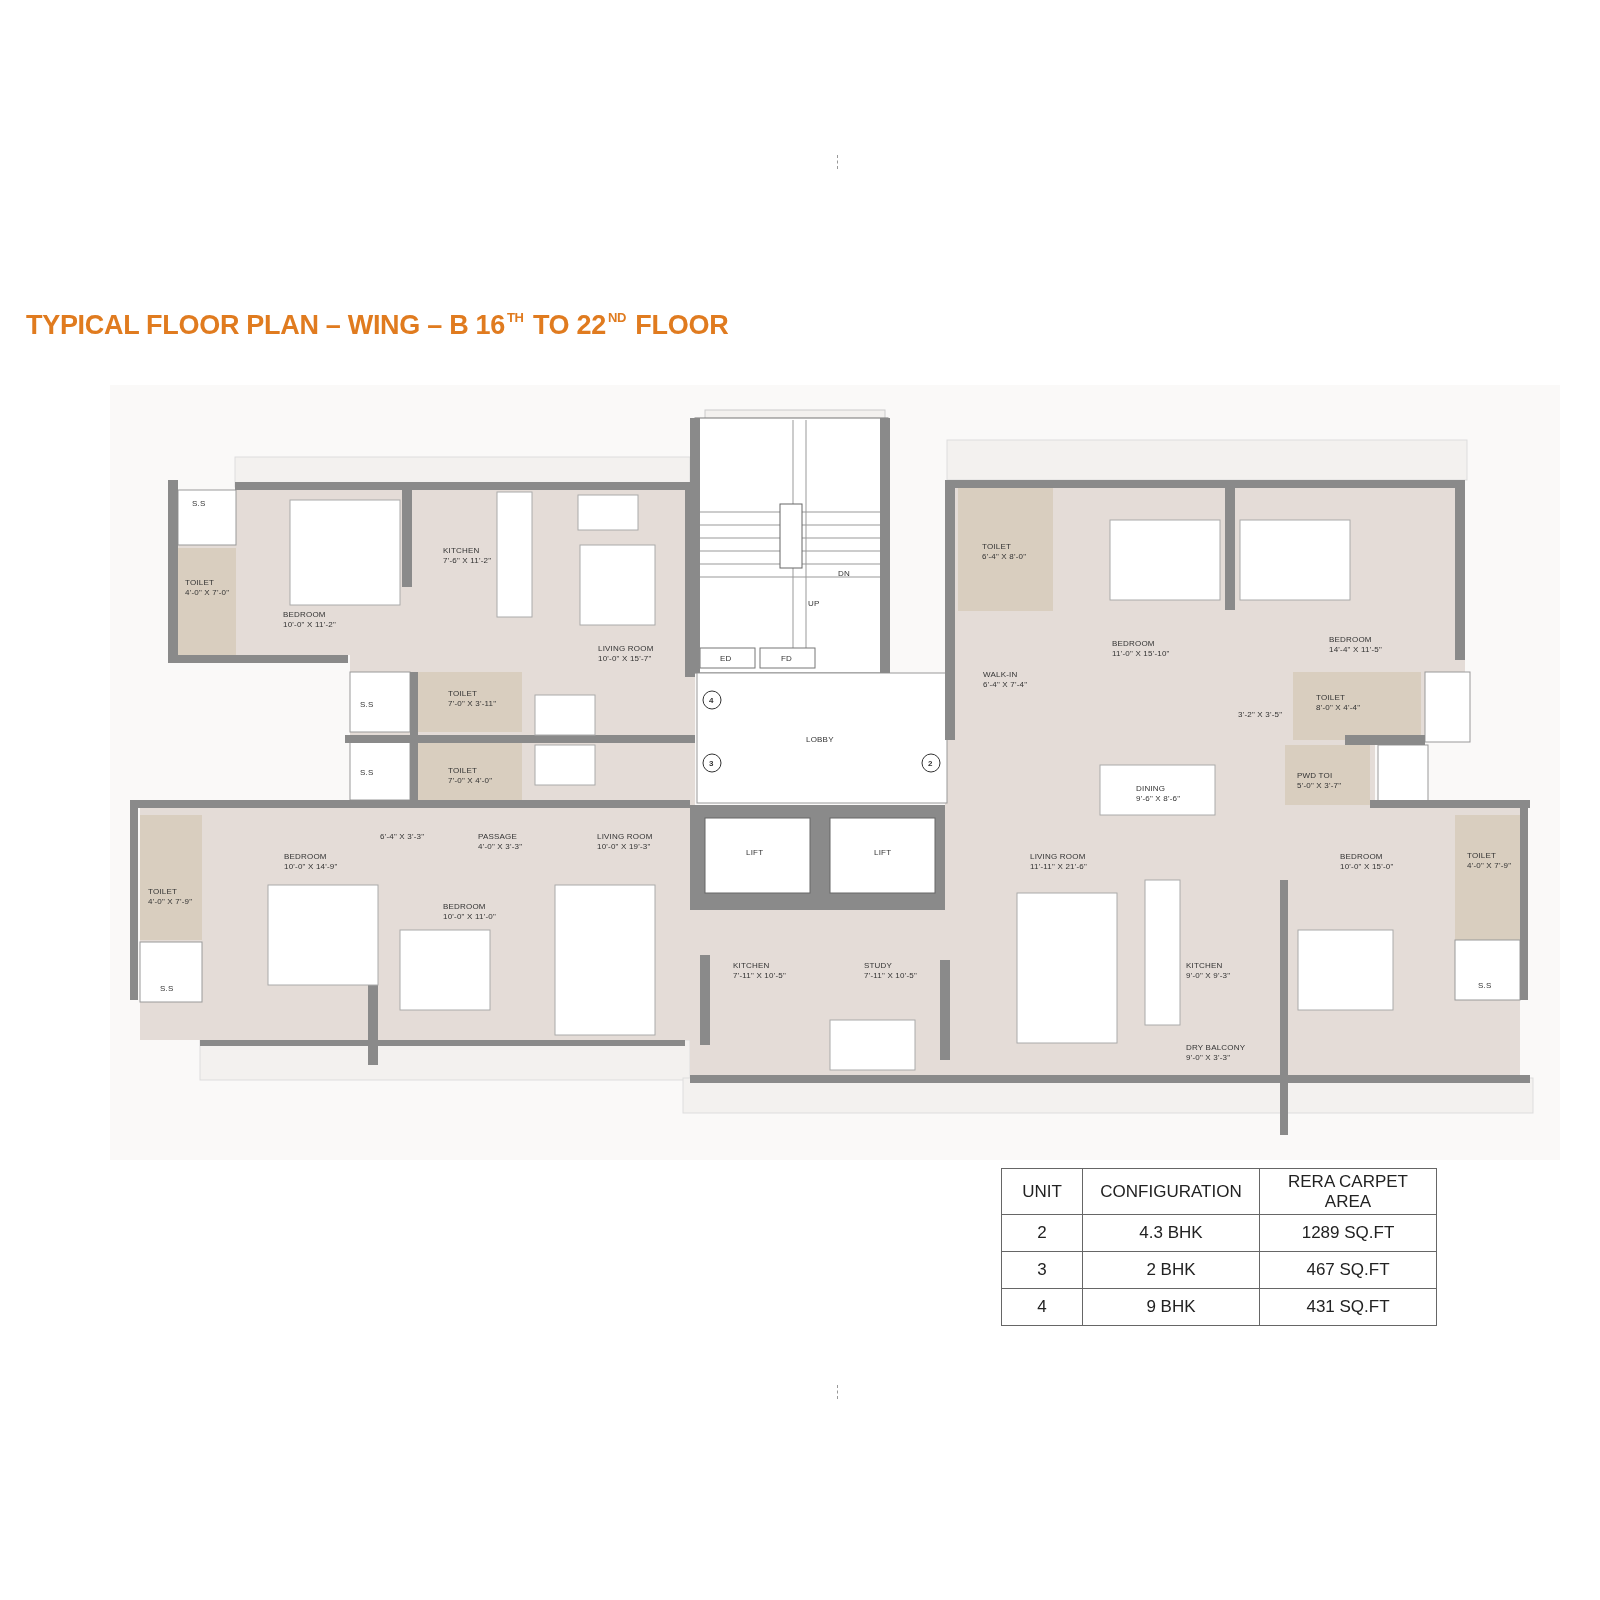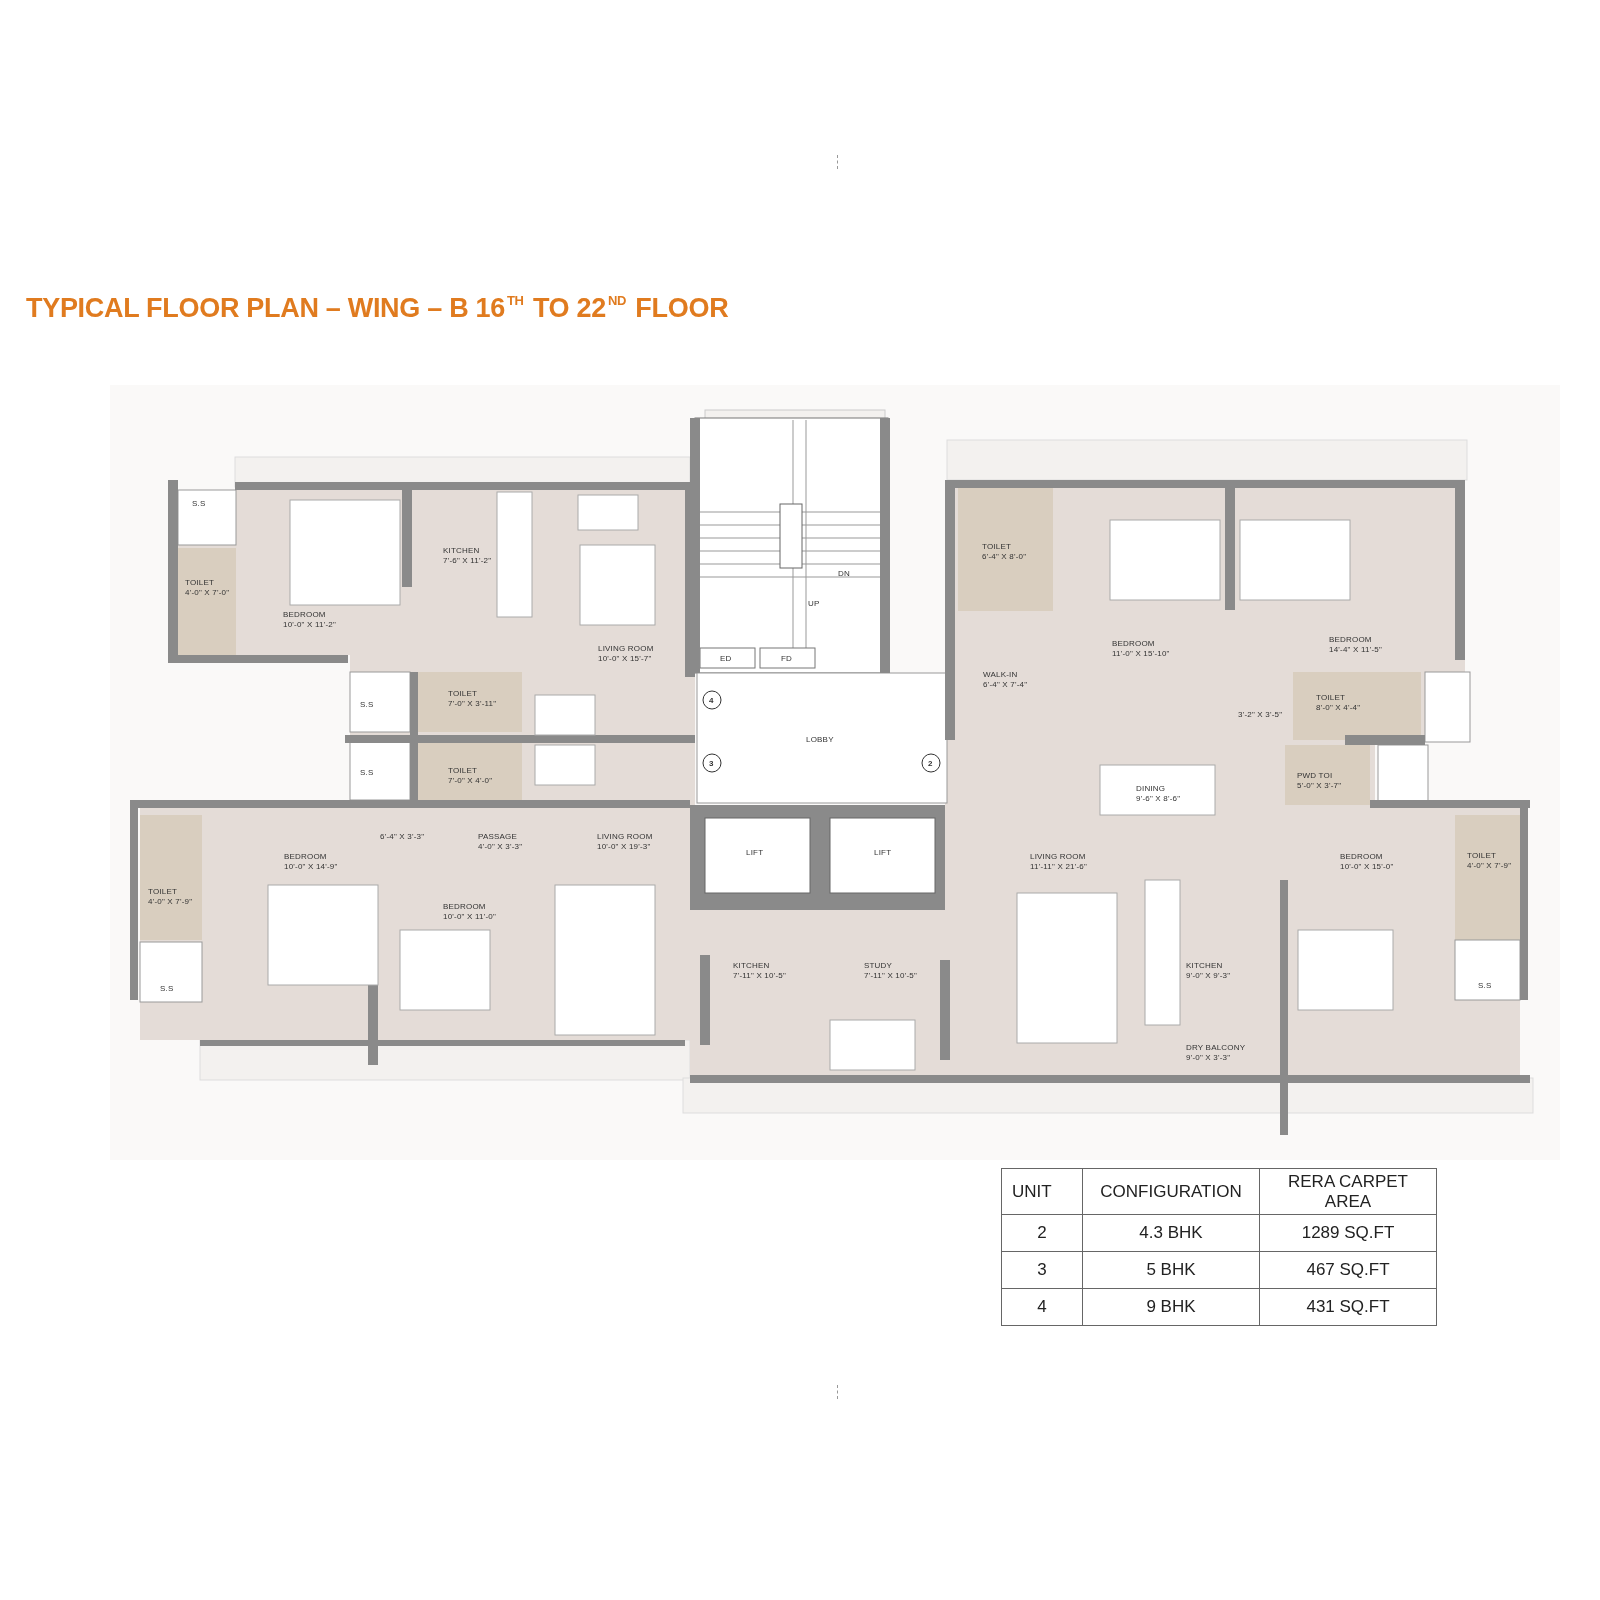--- a/index.html
+++ b/index.html
@@ -1,17 +1,17 @@
 <!DOCTYPE html>
 <html><head>
 <meta charset="utf-8">
 <style>
   html,body{margin:0;padding:0;background:#ffffff;}
   body{width:1600px;height:1600px;position:relative;overflow:hidden;font-family:"Liberation Sans",sans-serif;}
-  .title{position:absolute;left:26px;top:293px;font-size:27px;font-weight:bold;color:#e07b1f;letter-spacing:-0.3px;white-space:nowrap;}
+  .title{position:absolute;left:26px;top:310px;font-size:27px;font-weight:bold;color:#e07b1f;letter-spacing:-0.3px;white-space:nowrap;}
   .title sup{font-size:13px;vertical-align:12px;margin:0 2px;}
   .tick{position:absolute;left:837px;width:1px;height:14px;border-left:1px dashed #999;}
   svg.plan{position:absolute;left:0;top:0;}
   .lbl{font-family:"Liberation Sans",sans-serif;font-size:8px;fill:#333;letter-spacing:0.2px;}
   .lblb{font-family:"Liberation Sans",sans-serif;font-size:8px;fill:#333;font-weight:bold;}
   table.area{position:absolute;left:1001px;top:1168px;border-collapse:collapse;font-family:"Liberation Sans",sans-serif;color:#222;}
   table.area td, table.area th{border:1.5px solid #666;font-weight:normal;font-size:17px;padding:0 10px;}
   table.area th{height:45px;text-align:center;vertical-align:middle;}
   table.area td{height:36px;}
   .c1{width:60px;text-align:center;}
@@ -211,32 +211,32 @@
   <text class="lbl" x="864" y="978">7'-11" X 10'-5"</text>
   <text class="lbl" x="1186" y="968">KITCHEN</text>
   <text class="lbl" x="1186" y="978">9'-0" X 9'-3"</text>
   <text class="lbl" x="1186" y="1050">DRY BALCONY</text>
   <text class="lbl" x="1186" y="1060">9'-0" X 3'-3"</text>
 </svg>
 
 <table class="area">
   <tbody>
       <tr>
-    <th class="c1" style="text-align:left">UNIT</th>
+    <th class="c1" style="text-align:center">UNIT</th>
     <th class="c2" style="text-align:center">CONFIGURATION</th>
     <th class="c3">RERA  CARPET AREA</th>
   </tr>
   <tr>
     <td class="c1">2</td>
     <td class="c2">4.3 BHK</td>
     <td class="c3">1289 SQ.FT</td>
   </tr>
   <tr>
     <td class="c1">3</td>
-    <td class="c2">5 BHK</td>
+    <td class="c2">2 BHK</td>
     <td class="c3">467 SQ.FT</td>
   </tr>
   <tr>
     <td class="c1">4</td>
     <td class="c2">9 BHK</td>
     <td class="c3">431 SQ.FT</td>
   </tr>
 </tbody>
   </table>
 

